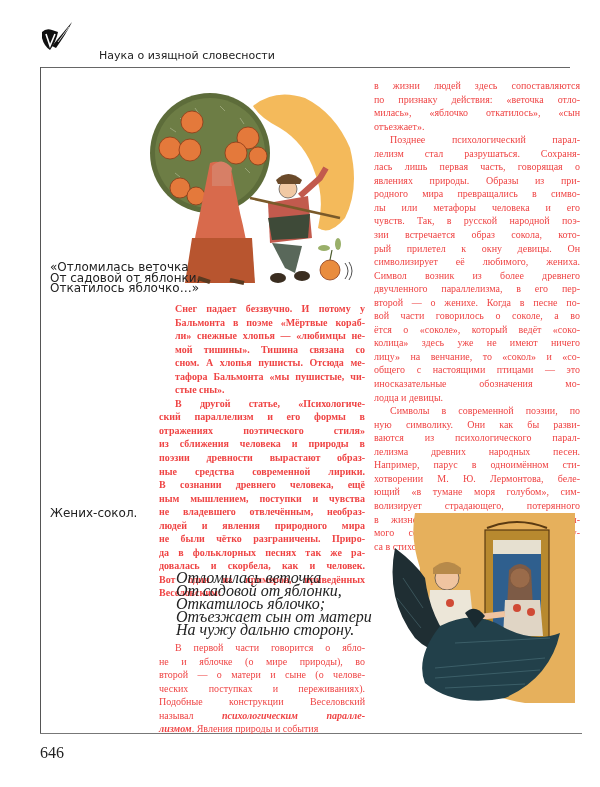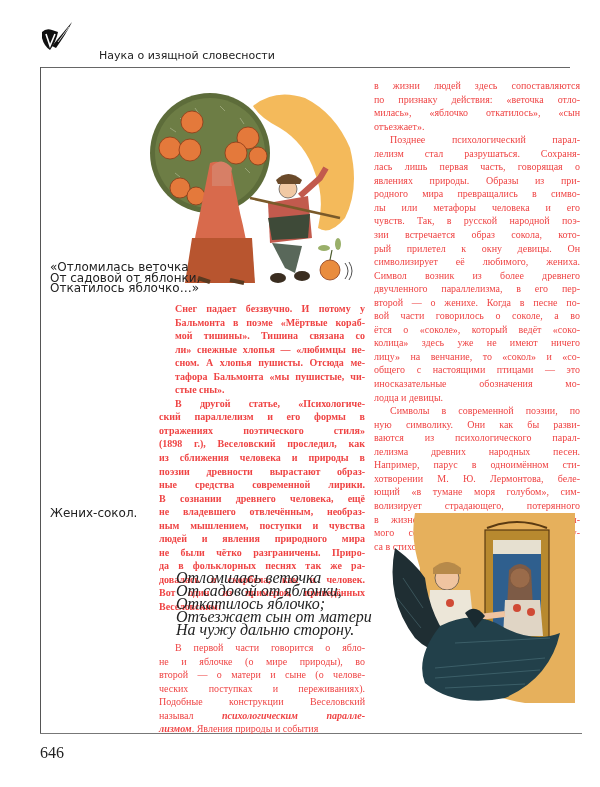--- a/index.html
+++ b/index.html
@@ -106,37 +106,36 @@
 </div>
 
 <div class="caption" style="left:50px; top:508px;">
   <div>Жених-сокол.</div>
 </div>
 
 <div class="col" style="left:159px; top:302px; width:206px;font-weight:bold;">
   <p class="indent">
     <span class="line" style="text-indent:16px">Снег падает беззвучно. И потому у</span>
     <span class="line">Бальмонта в поэме «Мёртвые кораб-</span>
+    <span class="line">ли» снежные хлопья — «любимцы не-</span>
     <span class="line">мой тишины». Тишина связана со</span>
-    <span class="line">ли» снежные хлопья — «любимцы не-</span>
     <span class="line">сном. А хлопья пушисты. Отсюда ме-</span>
     <span class="line">тафора Бальмонта «мы пушистые, чи-</span>
     <span class="line last">стые сны».</span>
   </p>
   <p>
     <span class="line" style="text-indent:16px">В другой статье, «Психологиче-</span>
     <span class="line">ский параллелизм и его формы в</span>
     <span class="line">отражениях поэтического стиля»</span>
-    <span class="line">(1898 г.), Веселовский проследил, как</span>
     <span class="line">из сближения человека и природы в</span>
     <span class="line">поэзии древности вырастают образ-</span>
     <span class="line">ные средства современной лирики.</span>
     <span class="line">В сознании древнего человека, ещё</span>
+    <span class="line">ным мышлением, поступки и чувства</span>
     <span class="line">не владевшего отвлечённым, необраз-</span>
-    <span class="line">ным мышлением, поступки и чувства</span>
     <span class="line">людей и явления природного мира</span>
     <span class="line">не были чётко разграничены. Приро-</span>
     <span class="line">да в фольклорных песнях так же ра-</span>
     <span class="line">довалась и скорбела, как и человек.</span>
     <span class="line">Вот один из примеров, приведённых</span>
     <span class="line last">Веселовским:</span>
   </p>
 </div>
 
 <div class="poem">

